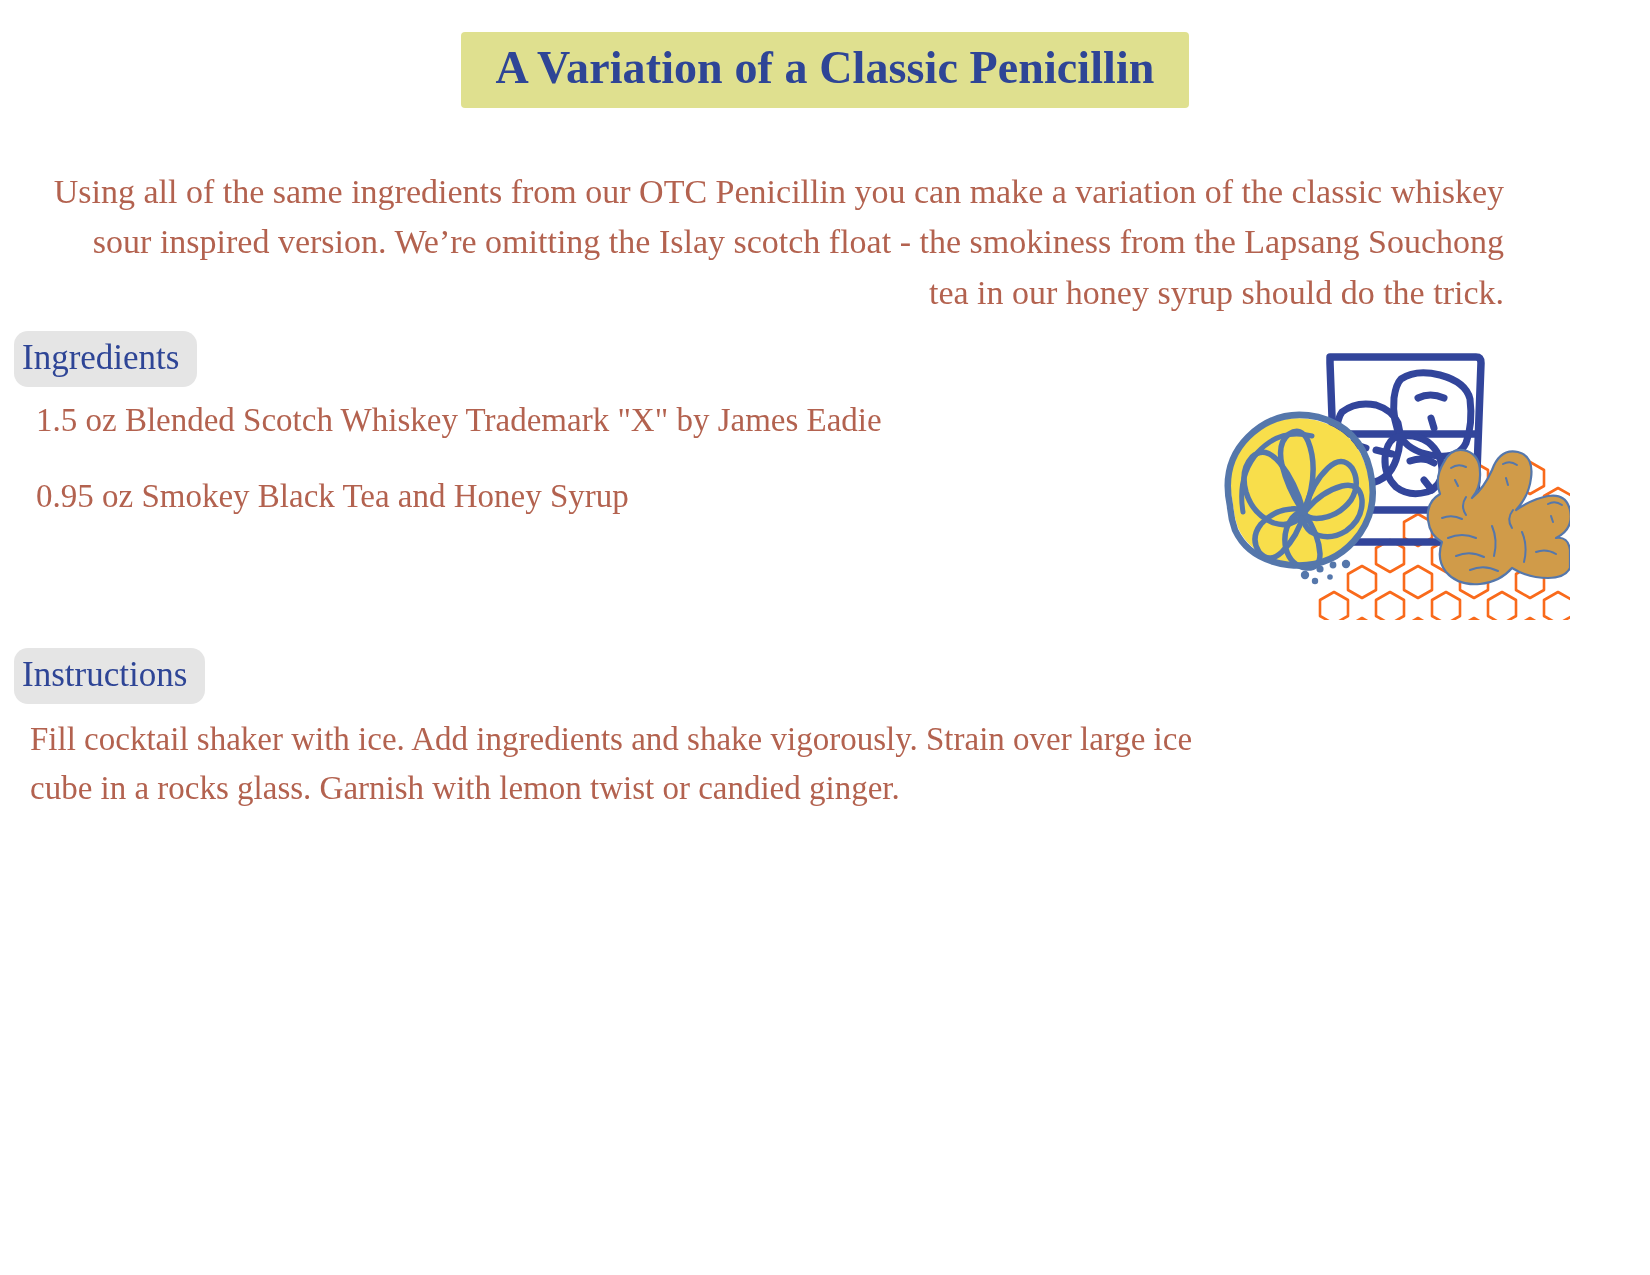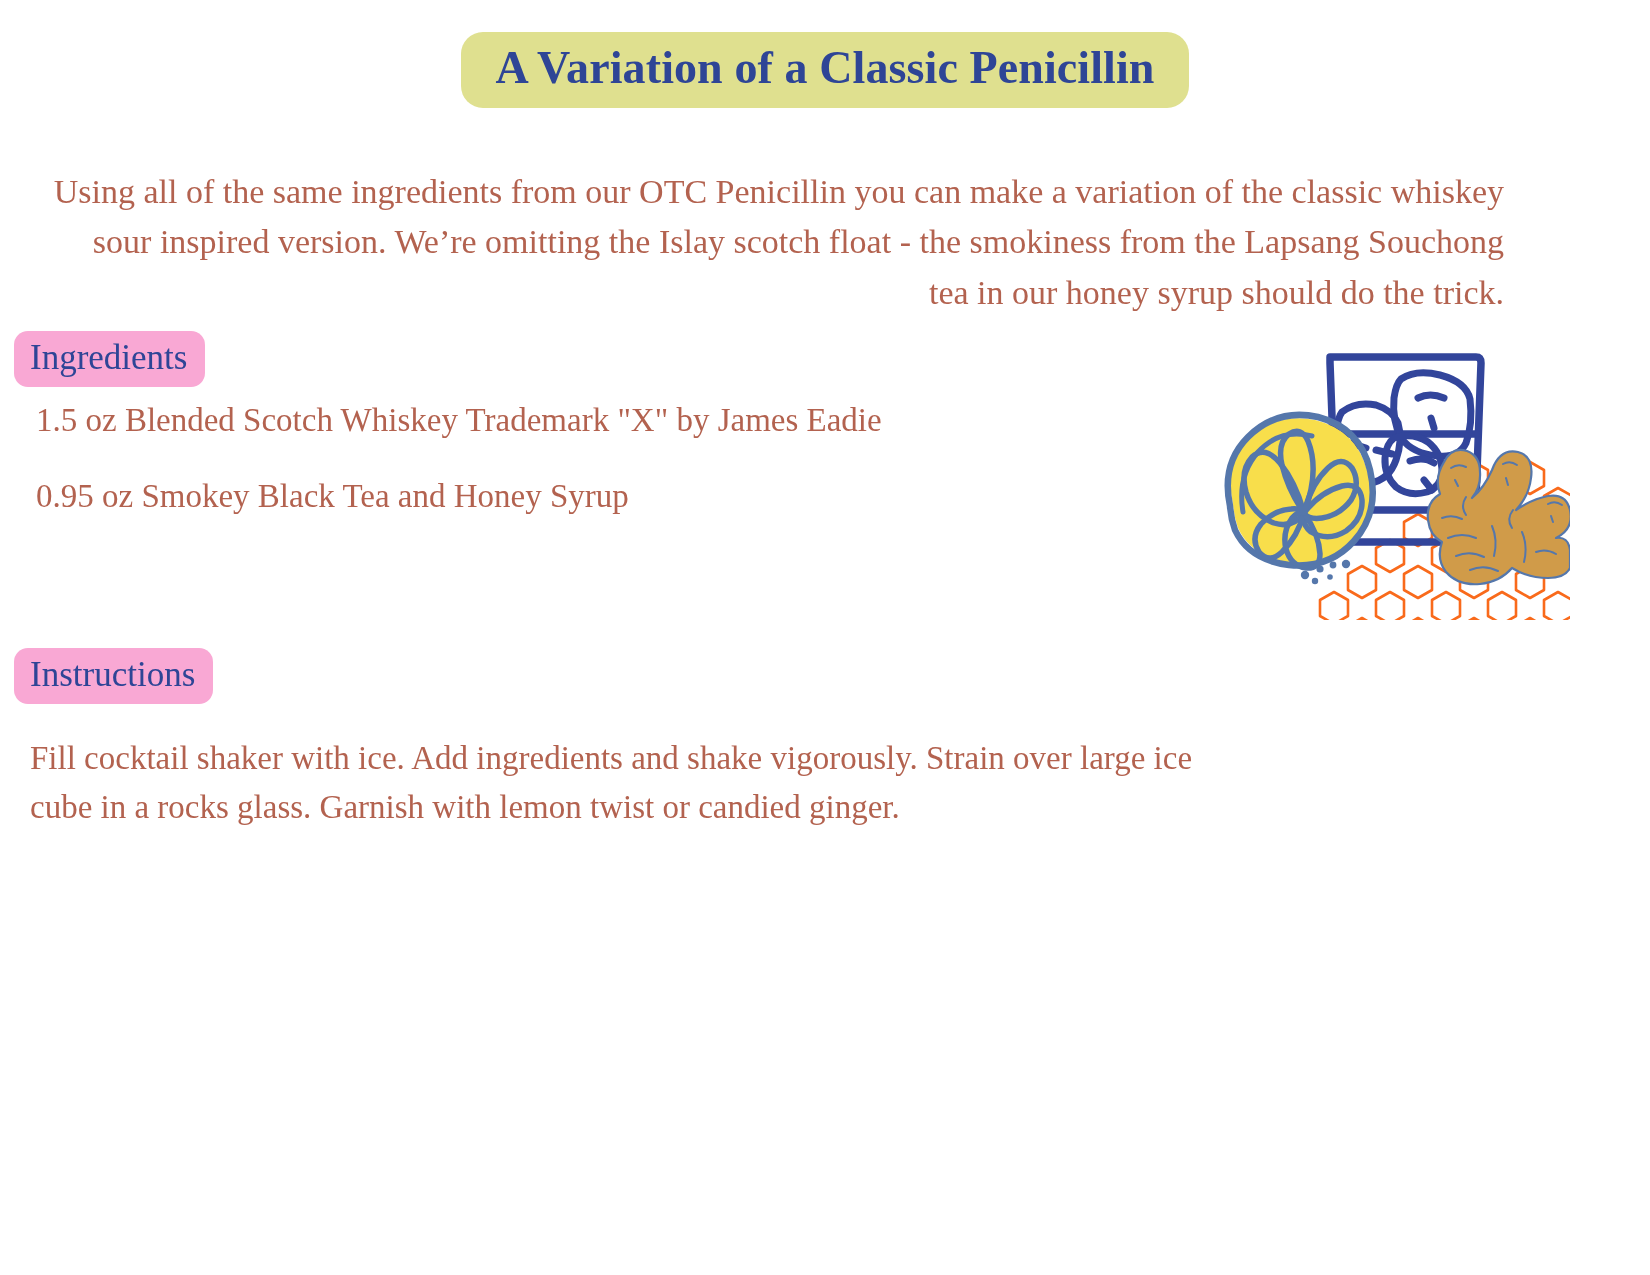--- a/index.html
+++ b/index.html
@@ -21,21 +21,21 @@
     position: absolute;
     top: 32px;
     left: 0;
     width: 1650px;
     text-align: center;
   }
   .title-pill {
     display: inline-block;
     background: #dfe08f;
     color: #2e4596;
-    border-radius: 22px;
+    border-radius: 4px;
     padding: 13px 34px 17px 34px;
     font-size: 46px;
     font-weight: 700;
     letter-spacing: 0.1px;
     line-height: 1.0;
     font-family: "Liberation Serif", "DejaVu Serif", serif;
     text-align: center;
   }
 
   
@@ -48,24 +48,24 @@
     color: #b3624f;
     font-size: 34px;
     line-height: 1.48;
     font-family: "Liberation Serif", "DejaVu Serif", serif;
   }
 
   
   .sec-pill {
     position: absolute;
     display: inline-block;
-    background: #f9a8d4;
+    background: #e5e5e5;
     color: #2e4596;
     border-radius: 14px;
-    padding: 9px 18px 12px 16px;
+    padding: 9px 18px 12px 8px;
     font-size: 35px;
     line-height: 1.0;
     font-weight: 400;
     font-family: "Liberation Serif", "DejaVu Serif", serif;
   }
   #heading-ingredients { left: 14px; top: 331px; }
   #heading-instructions { left: 14px; top: 636px; margin-top: 12px; }
 
   
   .ing-list {
@@ -83,21 +83,21 @@
     line-height: 1.46;
     white-space: nowrap;
     font-family: "Liberation Serif", "DejaVu Serif", serif;
   }
   .ing-item.spaced { margin-top: 28px; }
 
   
   .instr-body {
     position: absolute;
     left: 30px;
-    top: 701px;
+    top: 682px;
     width: 1190px;
     color: #b3624f;
     font-size: 33px;
     line-height: 1.47;
     font-family: "Liberation Serif", "DejaVu Serif", serif;
   }
 
   
   .illus {
     position: absolute;

